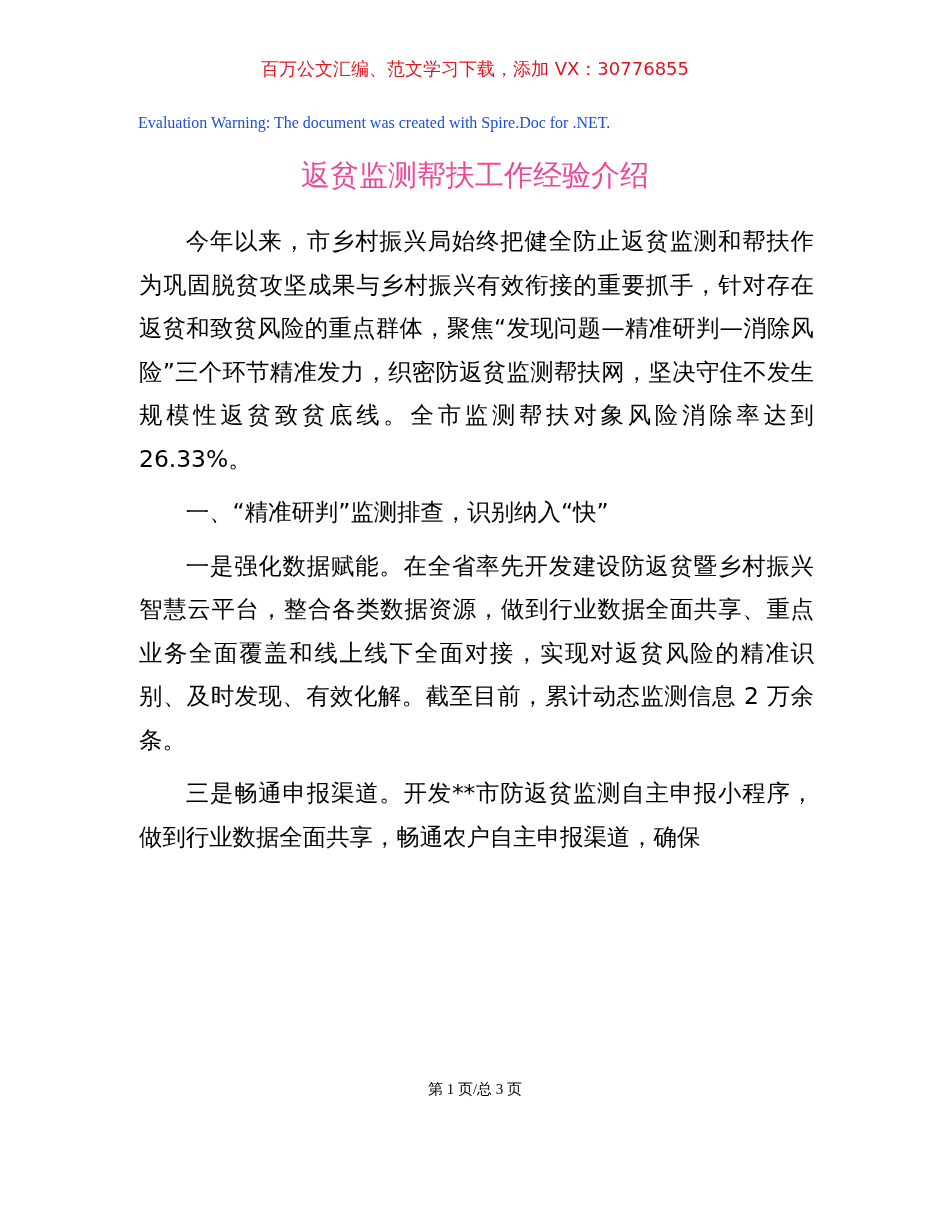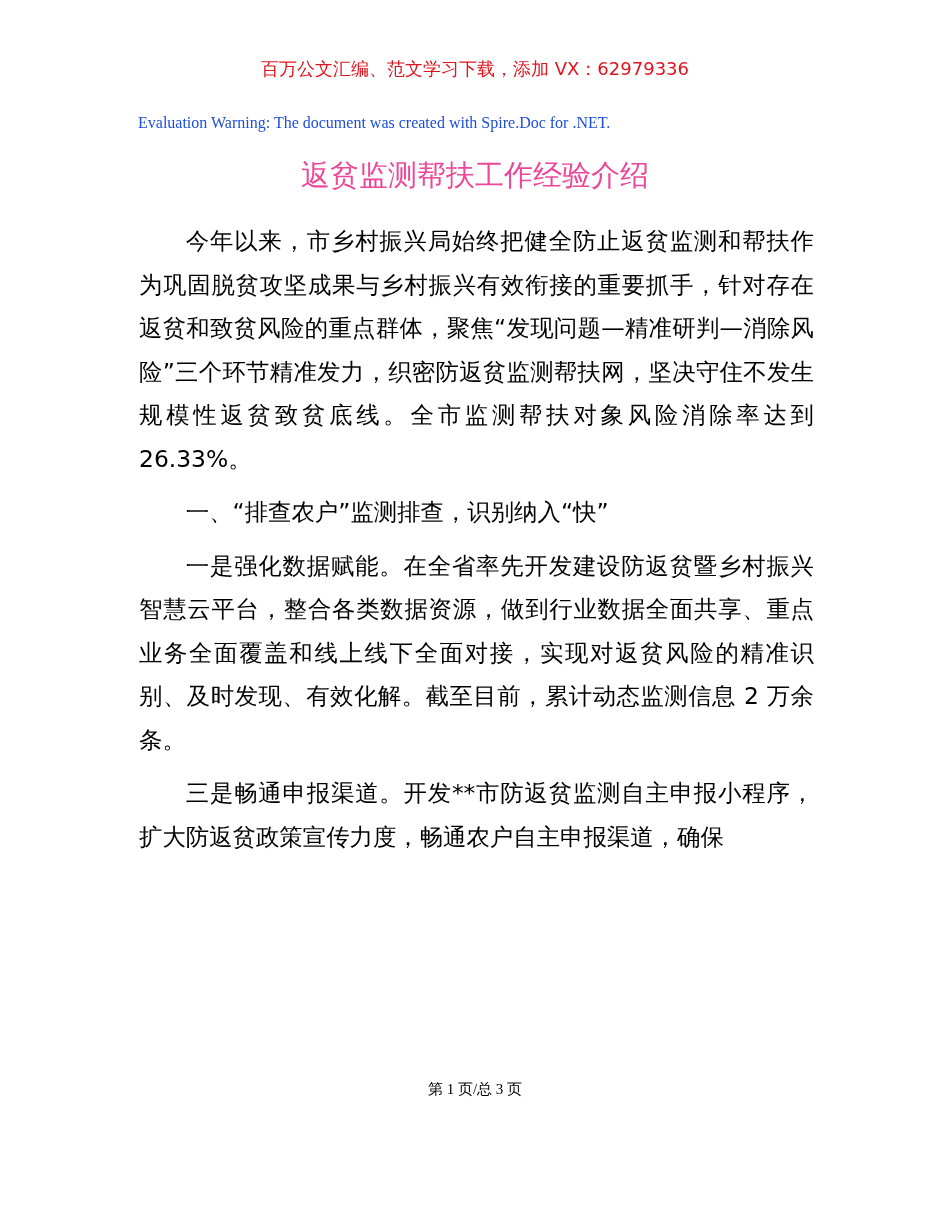--- a/index.html
+++ b/index.html
@@ -64,26 +64,26 @@
       width: 950px;
       text-align: center;
       font-family: "Liberation Serif", serif;
       font-size: 15px;
       color: #000;
     }
   </style>
 </head>
 <body>
 
-<div class="promo">百万公文汇编、范文学习下载，添加 VX：62979336</div>
+<div class="promo">百万公文汇编、范文学习下载，添加 VX：30776855</div>
 
 <div class="warning">Evaluation Warning: The document was created with Spire.Doc for .NET.</div>
 
 <h1 class="title">返贫监测帮扶工作经验介绍</h1>
 
 <div class="body-text" style="top:220px;">
   <p class="para" style="margin-bottom:10px;">今年以来，市乡村振兴局始终把健全防止返贫监测和帮扶作为巩固脱贫攻坚成果与乡村振兴有效衔接的重要抓手，针对存在返贫和致贫风险的重点群体，聚焦“发现问题—精准研判—消除风险”三个环节精准发力，织密防返贫监测帮扶网，坚决守住不发生规模性返贫致贫底线。全市监测帮扶对象风险消除率达到 26.33%。</p>
-  <p class="para" style="margin-bottom:10px;">一、“排查农户”监测排查，识别纳入“快”</p>
+  <p class="para" style="margin-bottom:10px;">一、“精准研判”监测排查，识别纳入“快”</p>
   <p class="para" style="margin-bottom:10px;">一是强化数据赋能。在全省率先开发建设防返贫暨乡村振兴智慧云平台，整合各类数据资源，做到行业数据全面共享、重点业务全面覆盖和线上线下全面对接，实现对返贫风险的精准识别、及时发现、有效化解。截至目前，累计动态监测信息 2 万余条。</p>
-  <p class="para">三是畅通申报渠道。开发**市防返贫监测自主申报小程序，扩大防返贫政策宣传力度，畅通农户自主申报渠道，确保</p>
+  <p class="para">三是畅通申报渠道。开发**市防返贫监测自主申报小程序，做到行业数据全面共享，畅通农户自主申报渠道，确保</p>
 </div>
 
 <div class="footer">第 1 页/总 3 页</div>
 
 </body></html>

